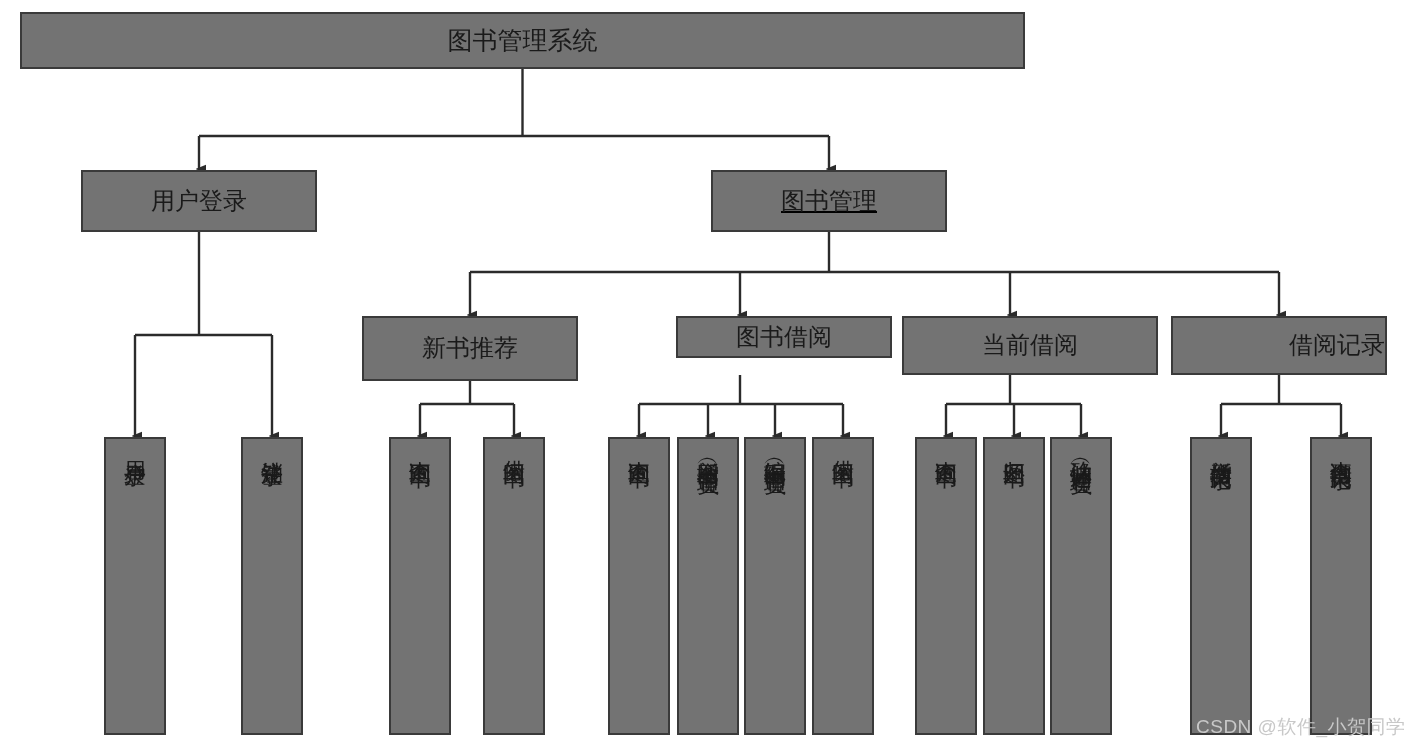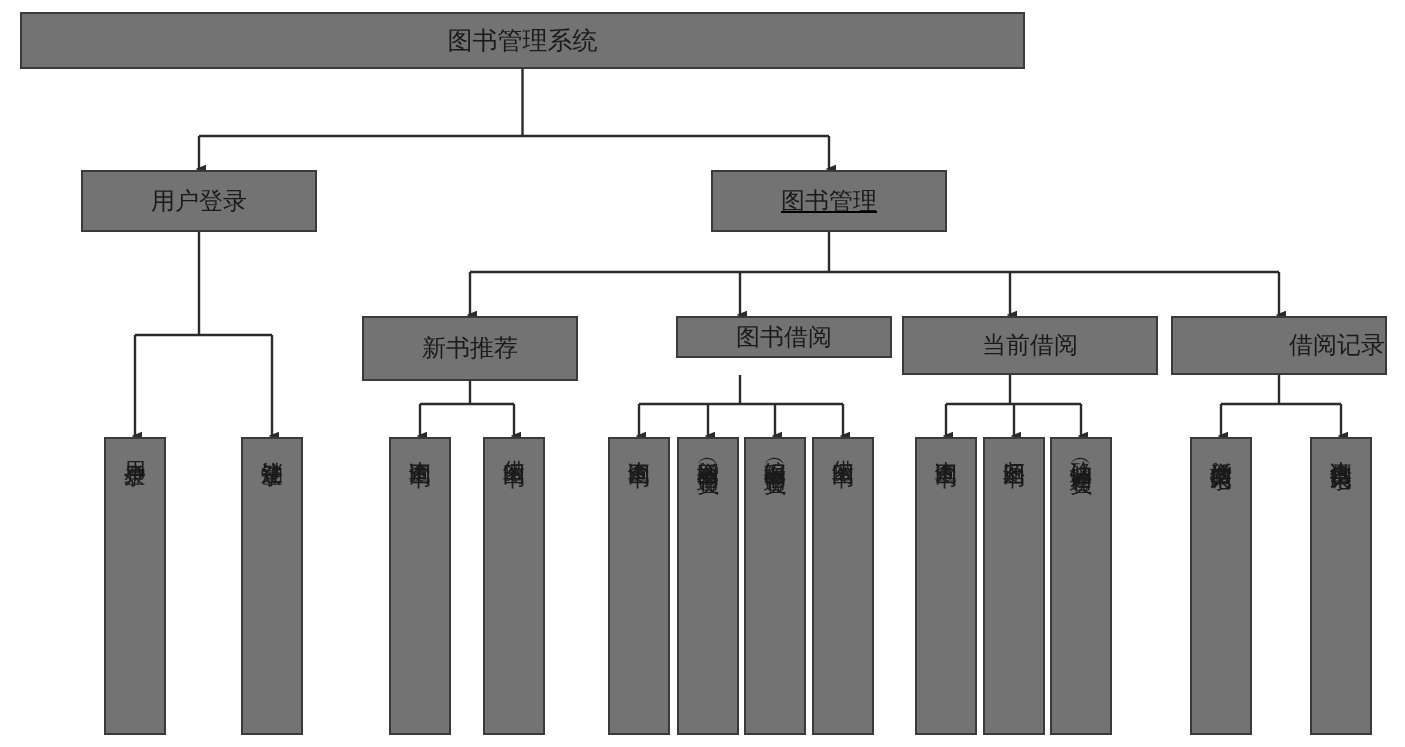--- a/index.html
+++ b/index.html
@@ -173,13 +173,14 @@
         <span class="node-label">确认归还（管理员）</span>
       </div>
       <div class="node-box level-leaf vertical" style="left: 1190px; top: 437px; width: 62px; height: 298px;">
         <span class="node-label">新增借阅记录</span>
       </div>
       <div class="node-box level-leaf vertical" style="left: 1310px; top: 437px; width: 62px; height: 298px;">
         <span class="node-label">查询借阅记录</span>
       </div>
     </div>
 
+  <div class="watermark" style="left:1196px; top:714px;">CSDN @软件_小贺同学</div>
 </div>
 
 </body></html>

